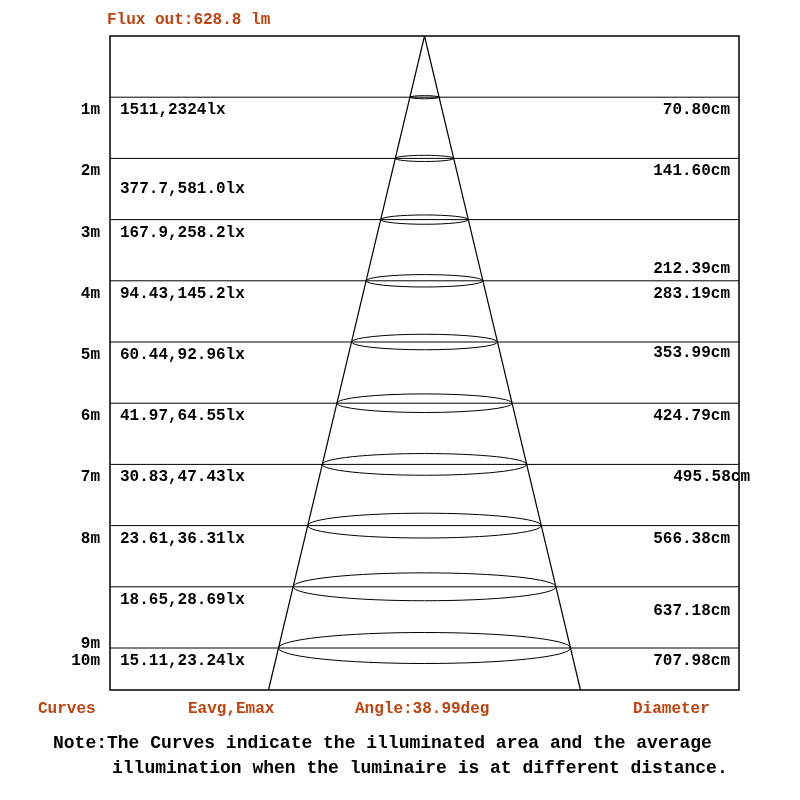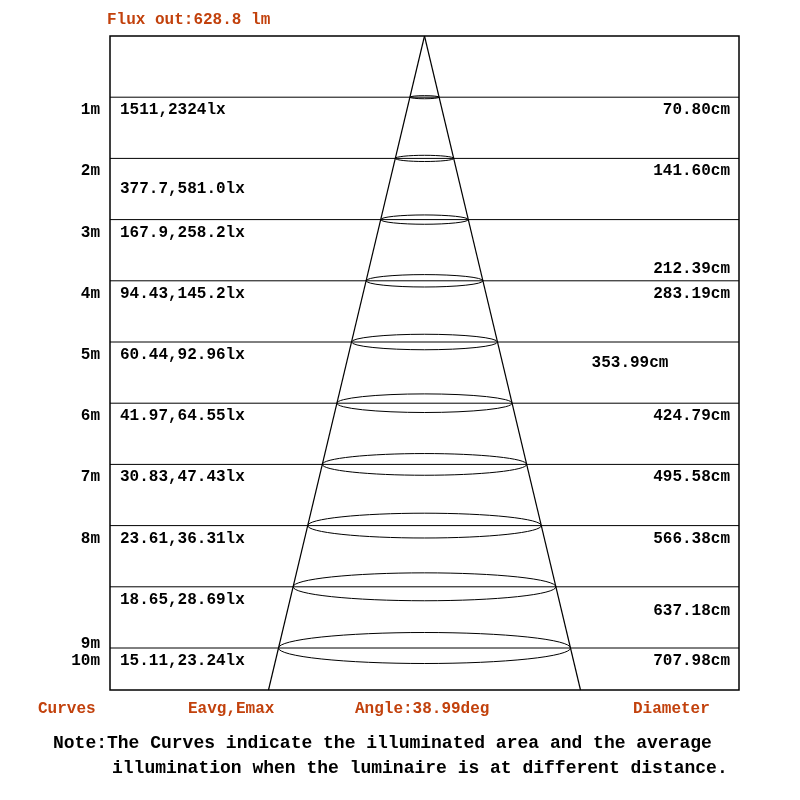--- a/index.html
+++ b/index.html
@@ -62,27 +62,27 @@
       <div class="cell e" style="top: 180px;">377.7,581.0lx</div>
       <div class="cell d" style="top: 162.4px;">141.60cm</div>
       <div class="cell h" style="top: 223.6px;">3m</div>
       <div class="cell e" style="top: 223.6px;">167.9,258.2lx</div>
       <div class="cell d" style="top: 240px; margin-top: 20px;">212.39cm</div>
       <div class="cell h" style="top: 284.8px;">4m</div>
       <div class="cell e" style="top: 284.8px;">94.43,145.2lx</div>
       <div class="cell d" style="top: 284.8px;">283.19cm</div>
       <div class="cell h" style="top: 346px;">5m</div>
       <div class="cell e" style="top: 346px;">60.44,92.96lx</div>
-      <div class="cell d" style="top: 354px; text-align: center;">353.99cm</div>
+      <div class="cell d" style="top: 344px;">353.99cm</div>
       <div class="cell h" style="top: 407.2px;">6m</div>
       <div class="cell e" style="top: 407.2px;">41.97,64.55lx</div>
       <div class="cell d" style="top: 407.2px;">424.79cm</div>
       <div class="cell h" style="top: 468.4px;">7m</div>
       <div class="cell e" style="top: 468.4px;">30.83,47.43lx</div>
-      <div class="cell d" style="top: 468.4px;">495.58cm</div>
+      <div class="cell d" style="top: 468.4px; padding-left: 20px;">495.58cm</div>
       <div class="cell h" style="top: 529.6px;">8m</div>
       <div class="cell e" style="top: 529.6px;">23.61,36.31lx</div>
       <div class="cell d" style="top: 529.6px;">566.38cm</div>
       <div class="cell h" style="top: 590.8px; margin-top: 44px;">9m</div>
       <div class="cell e" style="top: 590.8px;">18.65,28.69lx</div>
       <div class="cell d" style="top: 602px;">637.18cm</div>
       <div class="cell h" style="top: 652px;">10m</div>
       <div class="cell e" style="top: 652px;">15.11,23.24lx</div>
       <div class="cell d" style="top: 652px;">707.98cm</div>
     </div>

